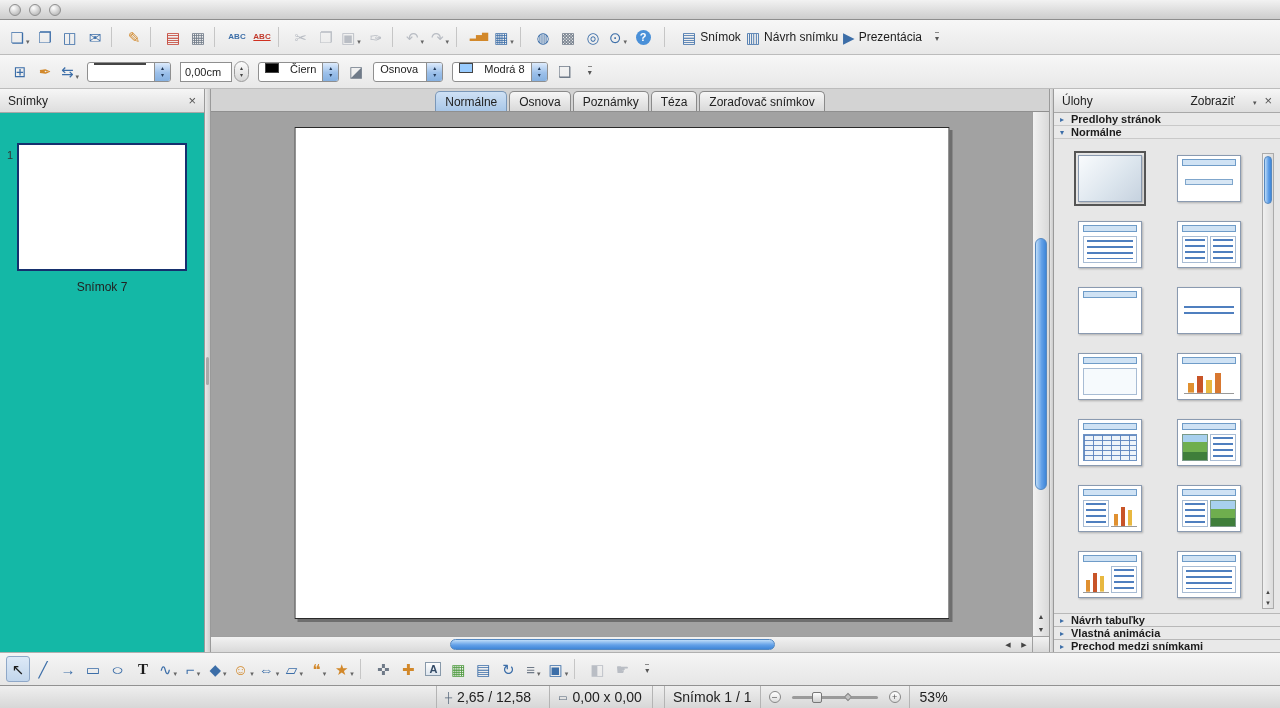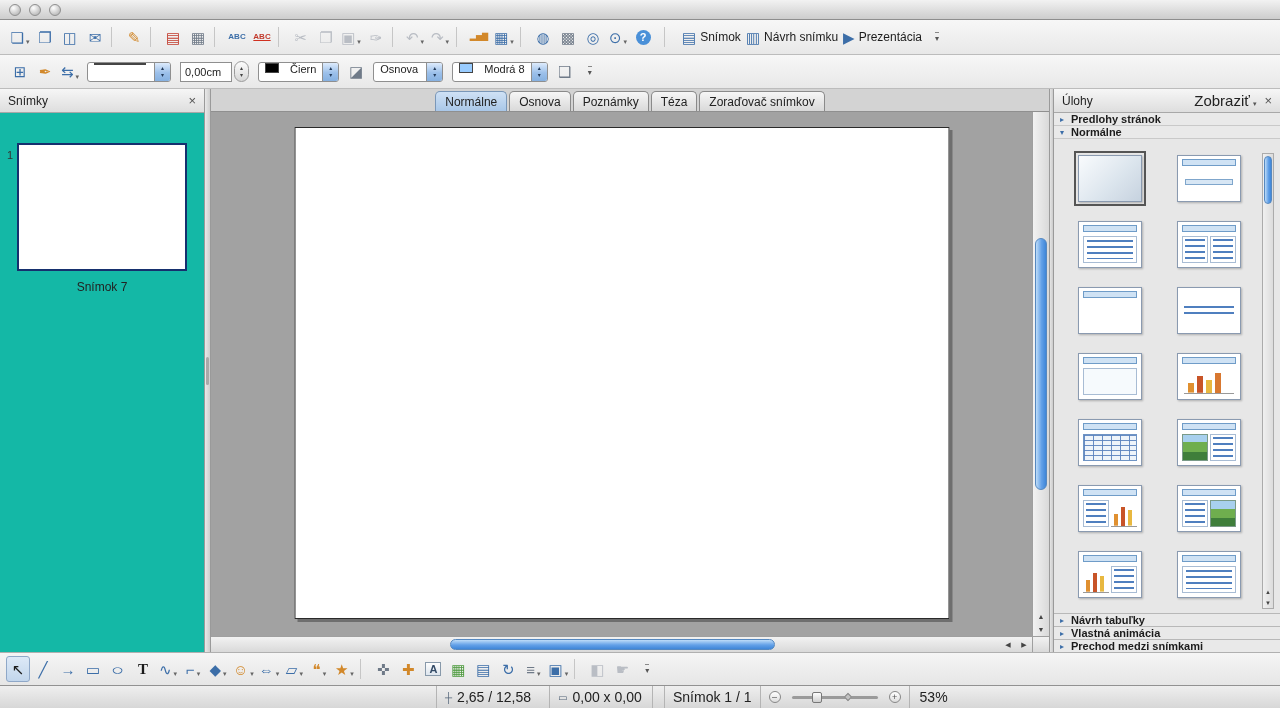--- a/index.html
+++ b/index.html
@@ -77,21 +77,21 @@
 .sarrow.up::after{content:"▲"}.sarrow.down::after{content:"▼"}
 .sarrow.left::after{content:"◀"}.sarrow.right::after{content:"▶"}
 .hscroll-row{flex:0 0 16px;display:flex;border-top:1px solid #9f9f9f;background:linear-gradient(#f2f2f2,#d9d9d9)}
 .hscroll{flex:1;position:relative}
 .hthumb{position:absolute;top:2px;height:11px;left:239px;width:325px;border-radius:6px;background:linear-gradient(#bedcf8,#63a1e8 55%,#3f86d8);border:1px solid #5588c0}
 .harrows{position:absolute;right:0;top:0;bottom:0;display:flex;align-items:center}
 .corner{flex:0 0 17px;border-left:1px solid #9f9f9f}
 
 .tasks-splitter{flex:0 0 5px;background:linear-gradient(90deg,#e5e5e5,#cccccc);border-left:1px solid #9a9a9a;border-right:1px solid #9a9a9a}
 .tasks-panel{flex:0 0 226px;background:#e7e7e7;display:flex;flex-direction:column;min-height:0}
-.tasks-head .view{margin-left:auto;font-size:15px;display:flex;align-items:flex-end;gap:3px}
+.tasks-head .view{margin-left:auto;font-size:12px;display:flex;align-items:flex-end;gap:18px}
 .mini-caret::after{content:"▾";font-size:7px;color:#555}
 .section{flex:0 0 17px;display:flex;align-items:center;padding:0 6px;font-size:11px;font-weight:bold;color:#1c1c1c;border-bottom:1px solid #c9c9c9;background:#e9e9e9}
 .sections-bottom .section{border-bottom:none;border-top:1px solid #b8b8b8}
 .section .tri{color:#3c6ea8;font-size:8px;width:11px}
 .layouts-wrap{flex:1;position:relative;overflow:hidden}
 .layouts{display:grid;grid-template-columns:repeat(2,64px);grid-auto-rows:47px;column-gap:35px;row-gap:19px;padding:16px 0 0 24px;align-content:start}
 .lay{width:64px;height:47px;background:#fff;border:1px solid #8a9ab0;position:relative;box-shadow:1px 1px 2px rgba(0,0,0,.25)}
 .lay.sel{outline:2px solid #555;outline-offset:2px}
 .lay i{font-style:normal}
 .lay .t{position:absolute;left:4px;right:4px;top:3px;height:7px;background:#cfe2f4;border:1px solid #6f9cc8;display:none}

